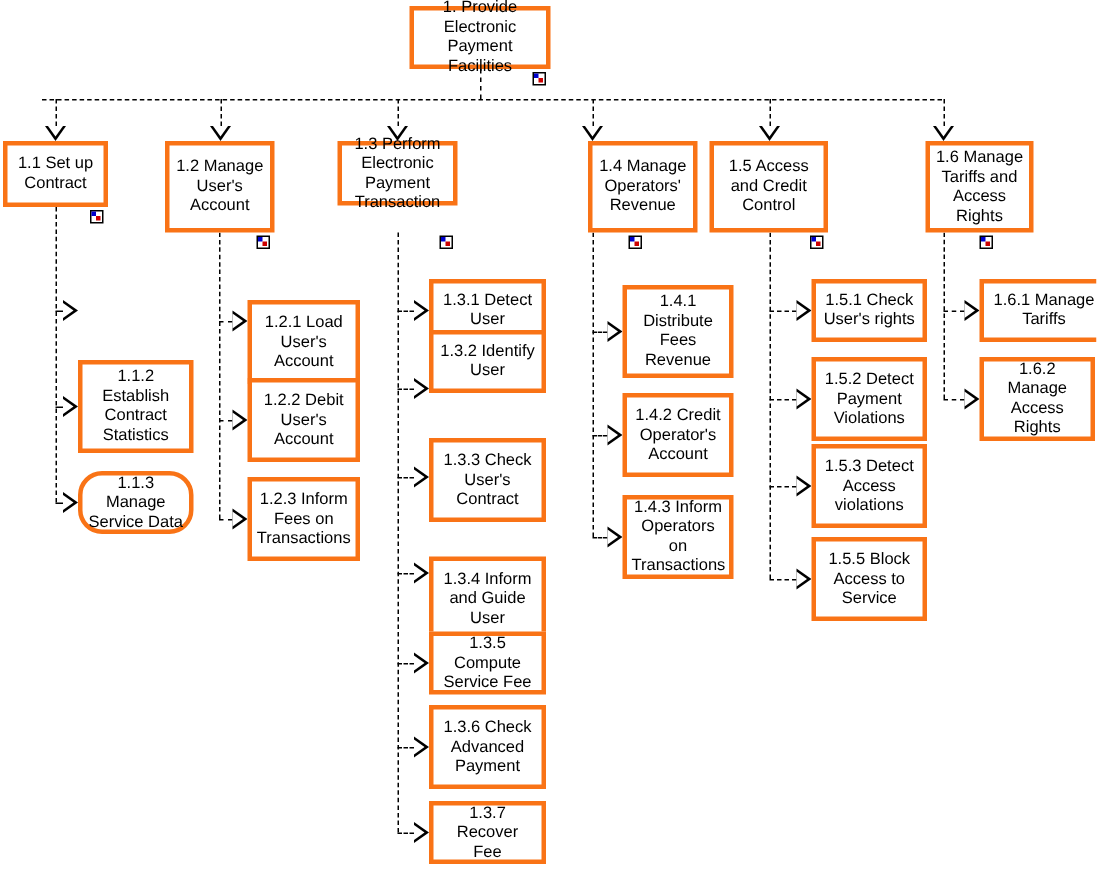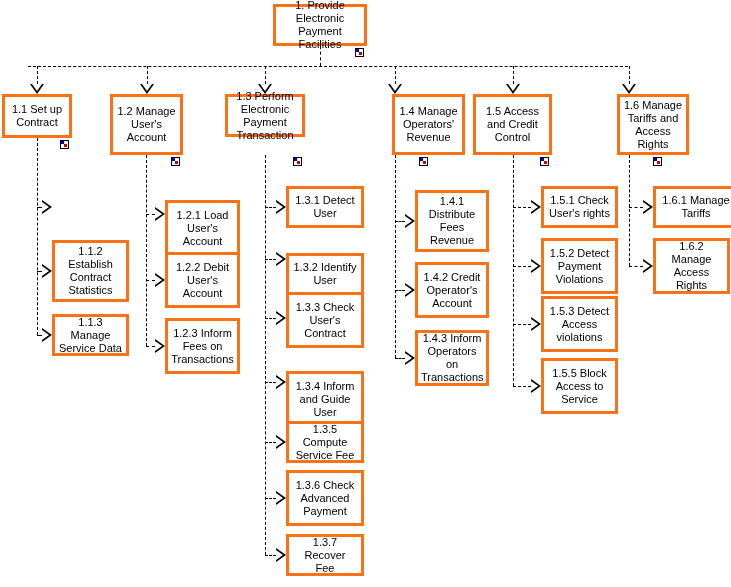--- a/index.html
+++ b/index.html
@@ -236,21 +236,21 @@
       <span class="label">1.1.2
 Establish
 Contract
 Statistics</span>
     </div>
     <div class="hline" style="left: 37px; top: 335px; width: 5px;"></div>
     <div class="arrow-right" style="left: 42px; top: 328px;">
       <div class="outer"></div>
       <div class="inner"></div>
     </div>
-    <div class="node" style="left: 52px; top: 314px; width: 77px; height: 42px;">
+    <div class="node" style="left: 52px; top: 314px; width: 77px; height: 42px; border-radius: 16px;">
       <span class="label">1.1.3 Manage
 Service Data</span>
     </div>
     <div class="hline" style="left: 146px; top: 214px; width: 9px;"></div>
     <div class="arrow-right" style="left: 155px; top: 207px;">
       <div class="outer"></div>
       <div class="inner"></div>
     </div>
     <div class="node" style="left: 165px; top: 186px; width: 75px; height: 56px; margin-top: 14px;">
       <span class="label">1.2.1 Load
@@ -284,21 +284,21 @@
     </div>
     <div class="node" style="left: 286px; top: 186px; width: 78px; height: 42px;">
       <span class="label">1.3.1 Detect
 User</span>
     </div>
     <div class="hline" style="left: 265px; top: 259px; width: 11px;"></div>
     <div class="arrow-right" style="left: 276px; top: 252px;">
       <div class="outer"></div>
       <div class="inner"></div>
     </div>
-    <div class="node" style="left: 286px; top: 253px; width: 78px; height: 42px;">
+    <div class="node" style="left: 286px; top: 220px; width: 78px; height: 42px;">
       <span class="label">1.3.2 Identify
 User</span>
     </div>
     <div class="hline" style="left: 265px; top: 318px; width: 11px;"></div>
     <div class="arrow-right" style="left: 276px; top: 311px;">
       <div class="outer"></div>
       <div class="inner"></div>
     </div>
     <div class="node" style="left: 286px; top: 292px; width: 78px; height: 56px;">
       <span class="label">1.3.3 Check

